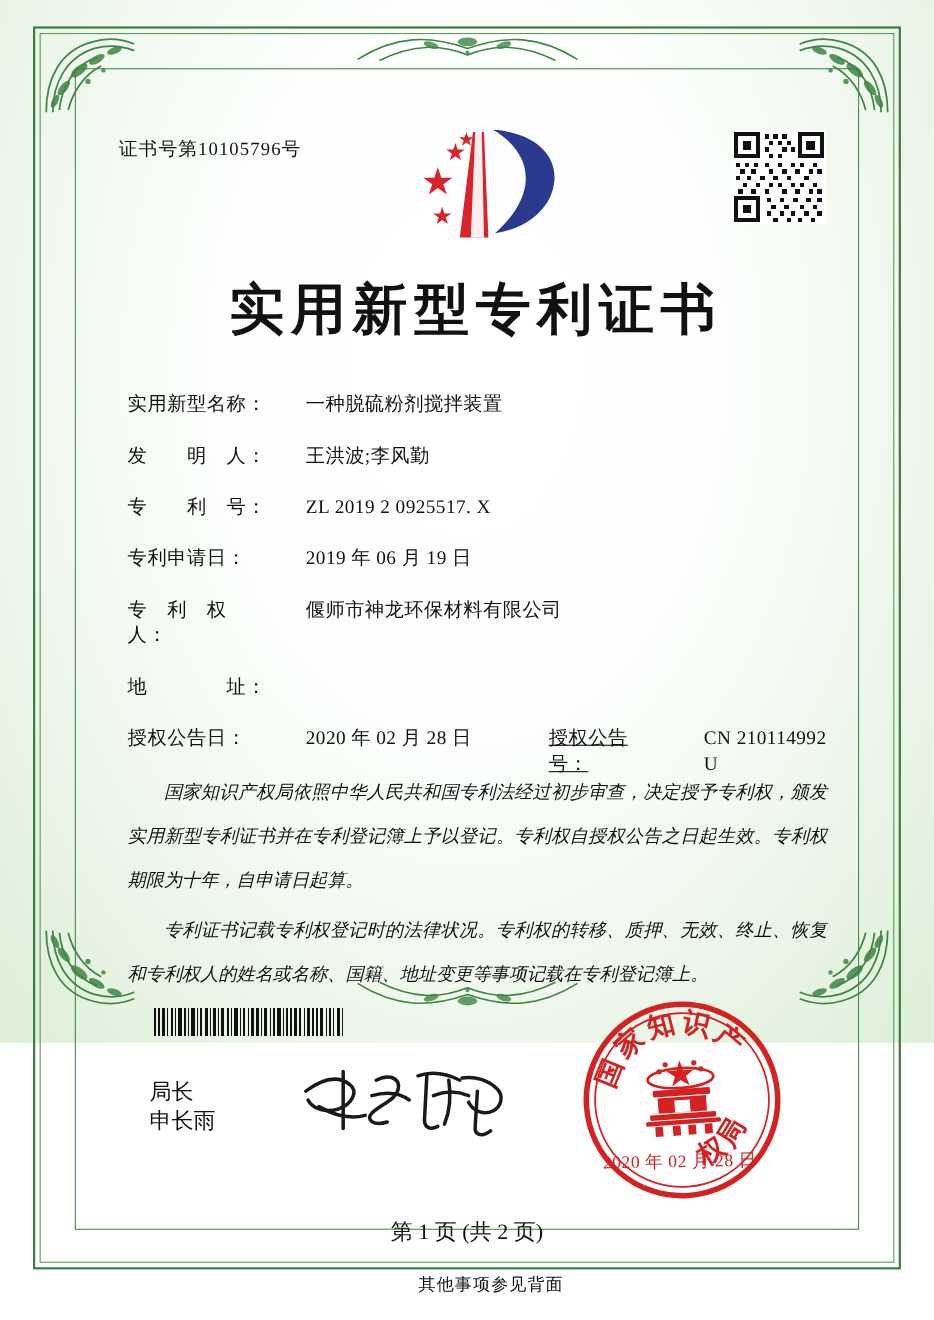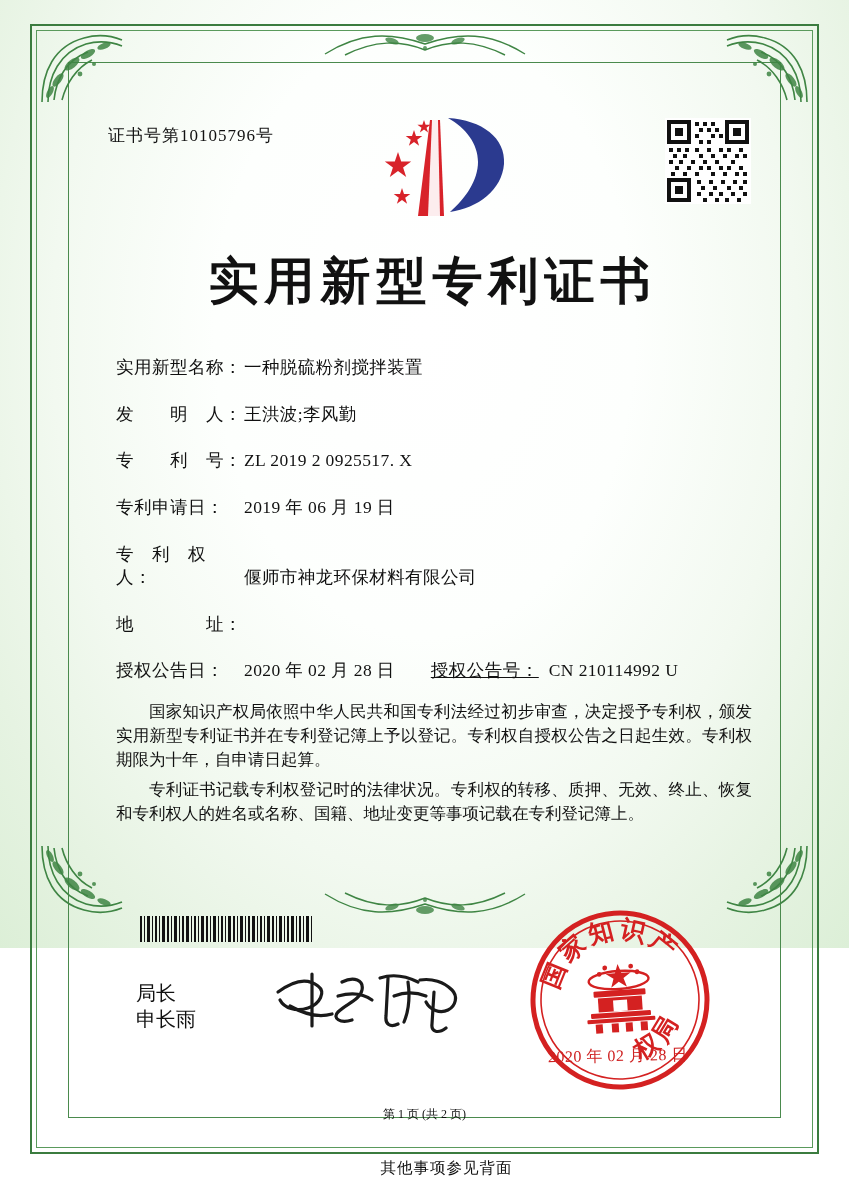--- a/index.html
+++ b/index.html
@@ -118,23 +118,24 @@
   .fields {
     position: absolute;
     left: 116px;
     top: 356px;
     width: 640px;
     font-size: 17.5px;
     color: #111;
   }
   .field-row {
     display: flex;
-    align-items: flex-end;
+    align-items: flex-start;
     margin-bottom: 23px;
     line-height: 1.35;
+    gap: 34px;
   }
   .field-label {
     width: 128px;
     flex: 0 0 128px;
     letter-spacing: 0.5px;
   }
   .field-value {
     flex: 1 1 auto;
     letter-spacing: 0.4px;
   }
@@ -149,23 +150,24 @@
     letter-spacing: 0.4px;
   }
 
   
   .paragraphs {
     position: absolute;
     left: 116px;
     top: 700px;
     width: 636px;
     font-size: 16.5px;
-    line-height: 24px;
+    line-height: 40px;
     color: #111;
     text-align: justify;
+    font-style: italic;
   }
   .paragraphs p {
     margin: 0 0 6px 0;
     text-indent: 2em;
   }
 
   
   .barcode {
     position: absolute;
     left: 140px;
@@ -208,21 +210,21 @@
     letter-spacing: 0.5px;
     transform: rotate(-1deg);
   }
 
   
   .page-num {
     position: absolute;
     left: 0; right: 0;
     top: 1106px;
     text-align: center;
-    font-size: 12px;
+    font-size: 20px;
     color: #111;
   }
   .footer-note {
     position: absolute;
     left: 0; right: 0;
     top: 1158px;
     text-align: center;
     font-size: 15.5px;
     color: #111;
     letter-spacing: 1px;

